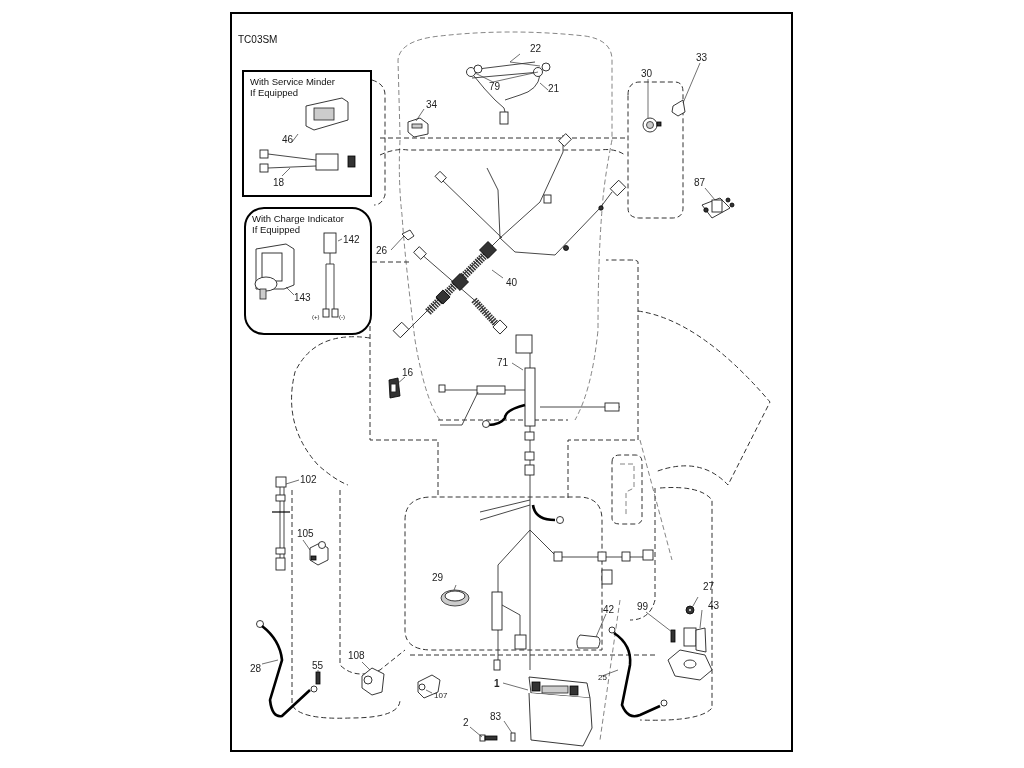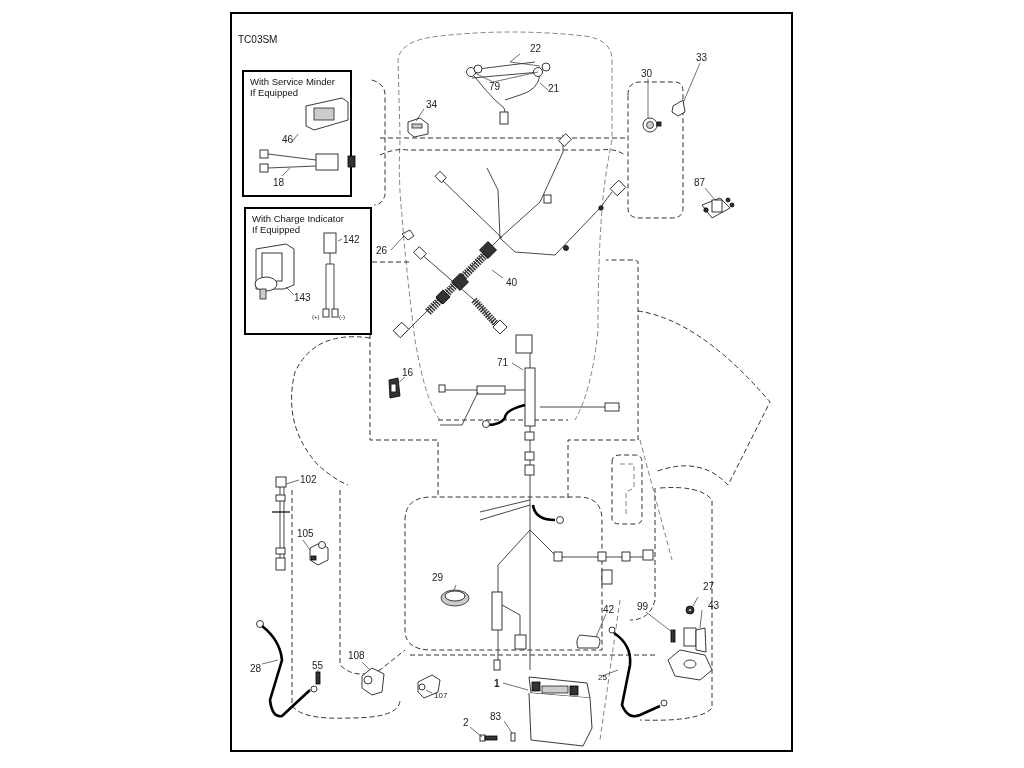--- a/index.html
+++ b/index.html
@@ -276,21 +276,21 @@
     <text class="callout" x="708" y="609">43</text>
     <text class="callout-sm" x="598" y="680">25</text>
     <text class="callout" x="494" y="687" font-weight="bold">1</text>
     <text class="callout" x="463" y="726">2</text>
     <text class="callout" x="490" y="720">83</text>
   </g>
 </svg>
 
 <div class="code">TC03SM</div>
 
-<div class="inset" style="left:242px; top:70px; width:110px; height:127px;">
+<div class="inset" style="left:242px; top:70px; width:130px; height:127px;">
   <div class="inset-title">
     <div>With Service Minder</div>
     <div>If Equipped</div>
   </div>
   <svg width="126" height="123" style="position:absolute;left:0;top:0">
     <g>
       <path class="part" d="M62,34 L98,26 L104,30 L104,48 L70,58 L62,54 Z"></path>
       <rect class="part-grey" x="70" y="36" width="20" height="12"></rect>
     </g>
     <g>
@@ -300,21 +300,21 @@
       <rect class="part" x="72" y="82" width="22" height="16"></rect>
       <rect class="part-dark" x="104" y="84" width="7" height="11"></rect>
     </g>
     <path class="leader" d="M48,70 L54,62"></path>
     <path class="leader" d="M38,104 L46,96"></path>
     <text class="callout" x="38" y="71">46</text>
     <text class="callout" x="29" y="114">18</text>
   </svg>
 </div>
 
-<div class="inset" style="left:244px; top:207px; width:128px; height:128px;">
+<div class="inset" style="left:244px; top:207px; width:128px; height:128px;border-radius:20px;">
   <div class="inset-title">
     <div>With Charge Indicator</div>
     <div>If Equipped</div>
   </div>
   <svg width="124" height="124" style="position:absolute;left:0;top:0">
     <g>
       <path class="part" d="M10,40 L40,35 L48,40 L48,76 L38,80 L10,80 Z"></path>
       <rect class="part" x="16" y="44" width="20" height="28"></rect>
       <ellipse class="part" cx="20" cy="75" rx="11" ry="7"></ellipse>
       <rect class="part-grey" x="14" y="80" width="6" height="10"></rect>

